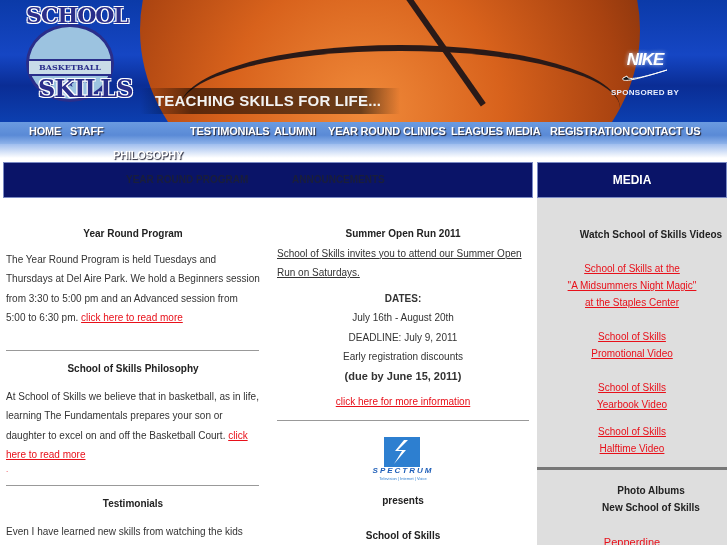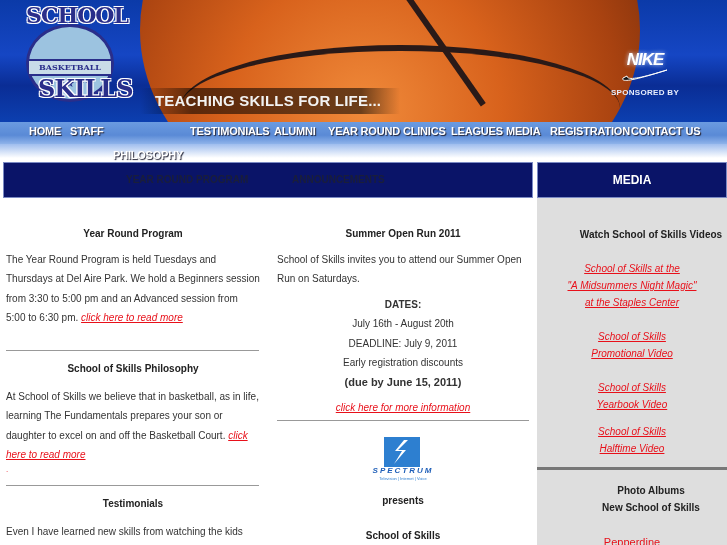--- a/index.html
+++ b/index.html
@@ -22,21 +22,21 @@
     .sponsor-label { color:#e8eefc; font-size:8px; font-weight:bold; margin-top:6px; letter-spacing:0.3px; }
     .navbar { position:absolute; left:0; top:122px; width:727px; height:22px; background:linear-gradient(180deg,#6b9be0 0%,#5a8ad6 60%,#8fb3ea 100%); }
     .nav-fade { position:absolute; left:0; top:144px; width:727px; height:14px; background:linear-gradient(180deg,#9fbdee 0%,#ffffff 100%); }
     .nav-item { position:absolute; top:125px; color:#fff; font-size:11px; font-weight:bold; text-shadow:1px 1px 1px #223; letter-spacing:-0.2px; white-space:nowrap; cursor:pointer; }
     .main-tabs { position:absolute; left:3px; top:162px; width:530px; height:36px; background:#0a1468; border:1px solid #7b8ac4; box-sizing:border-box; }
     .main-tab { position:absolute; top:11px; font-size:10px; font-weight:bold; color:#1a1e3a; cursor:pointer; }
     .media-head { position:absolute; left:537px; top:162px; width:190px; height:36px; background:#0a1468; border:1px solid #7b8ac4; box-sizing:border-box; color:#fff; font-weight:bold; font-size:12px; text-align:center; line-height:34px; }
     .sidebar { position:absolute; left:537px; top:198px; width:190px; height:347px; background:#dedede; }
     .col { position:absolute; font-size:10px; line-height:19.5px; color:#333; }
     .sec-title { font-weight:bold; text-align:center; font-size:10px; color:#222; }
-    a.red { color:#e8101a; text-decoration:underline; cursor:pointer;font-style:italic; }
+    a.red { color:#e8101a; text-decoration:underline; cursor:pointer; }
     .hr { position:absolute; height:1px; background:#999; }
     .center { text-align:center; }
     .side-title { position:absolute; left:537px; width:228px; text-align:center; font-weight:bold; font-size:10px; color:#222; line-height:17px; }
     .side-link { position:absolute; left:537px; width:190px; text-align:center; font-size:10px; line-height:17px; }
     .side-rule { position:absolute; left:537px; top:467px; width:190px; height:3px; background:#777; }
     .spectrum { position:absolute; left:384px; top:437px; width:36px; height:30px; background:#2d7fd0; }
     .spectrum-text { position:absolute; left:362px; top:466px; width:82px; text-align:center; color:#1f5fb8; font-weight:bold; font-style:italic; font-size:8px; letter-spacing:2px; }
     .spectrum-sub { position:absolute; left:362px; top:476px; width:82px; text-align:center; color:#2d7fd0; font-size:4px; }
   </style>
 </head>
@@ -108,21 +108,21 @@
 </div>
 <div class="hr" style="left:6px; top:485px; width:253px;"></div>
 
 <div class="col" style="left:6px; top:494px; width:254px;">
   <div class="sec-title">Testimonials</div>
   <div style="margin-top:8px;">Even I have learned new skills from watching the kids</div>
 </div>
 
 <div class="col" style="left:277px; top:224px; width:252px;">
   <div class="sec-title">Summer Open Run 2011</div>
-  <div style="margin-top:6px;">School of Skills invites you to attend our Summer Open Run on Saturdays.</div>
+  <div style="text-decoration:underline;">School of Skills invites you to attend our Summer Open Run on Saturdays.</div>
   <div class="center" style="margin-top:6px; font-weight:bold;">DATES:</div>
   <div class="center">July 16th - August 20th</div>
   <div class="center">DEADLINE: July 9, 2011</div>
   <div class="center">Early registration discounts</div>
   <div class="center" style="font-weight:bold; font-size:11px;">(due by June 15, 2011)</div>
   <div class="center" style="margin-top:6px;"><a class="red">click here for more information</a></div>
 </div>
 <div class="hr" style="left:277px; top:420px; width:252px;"></div>
 
 <div class="spectrum">

